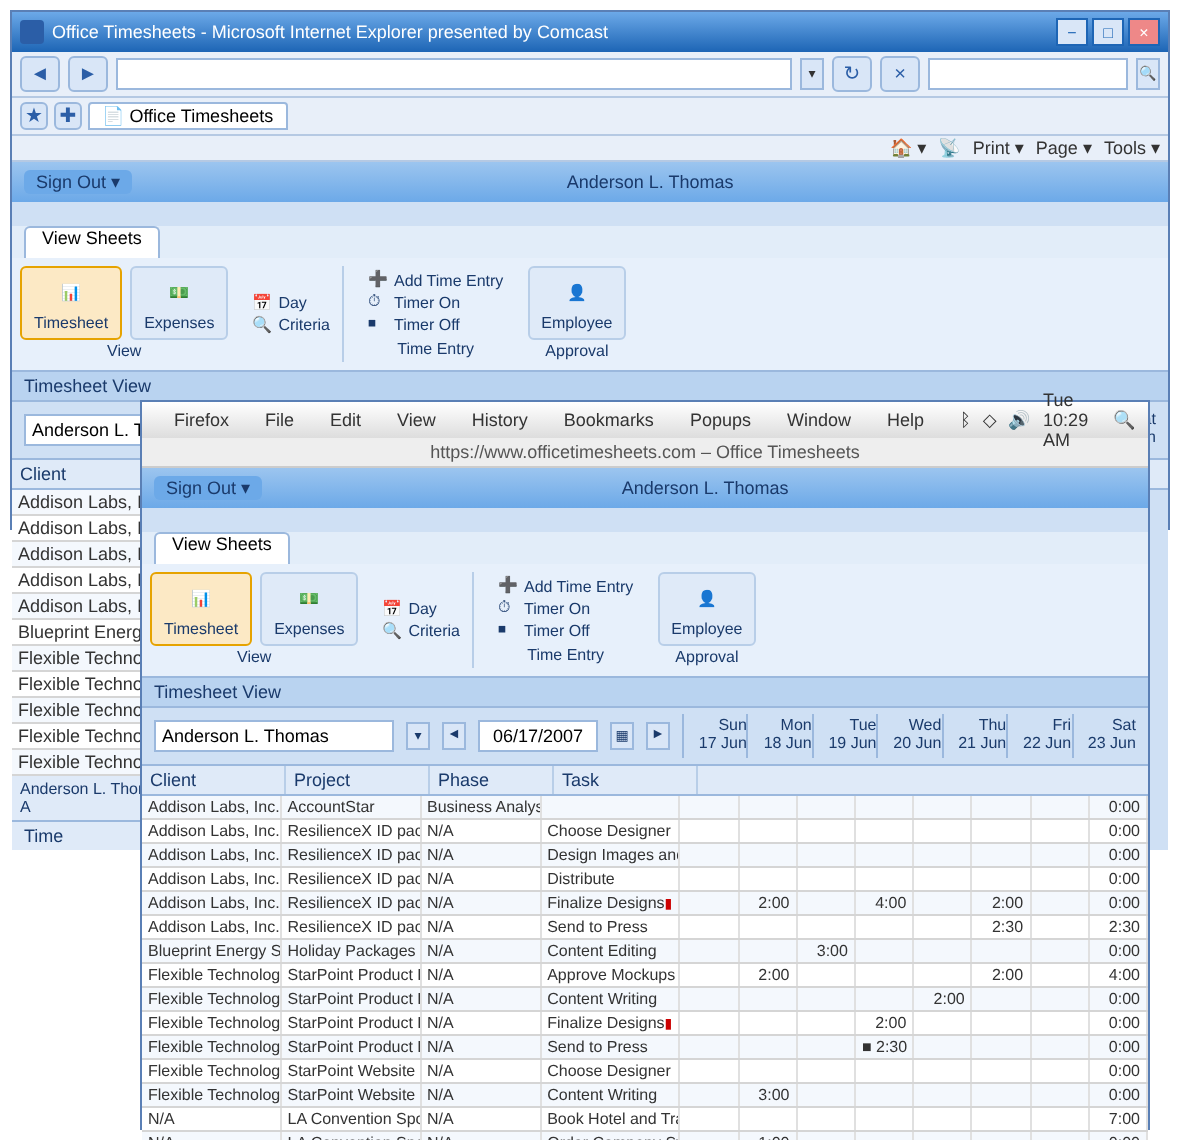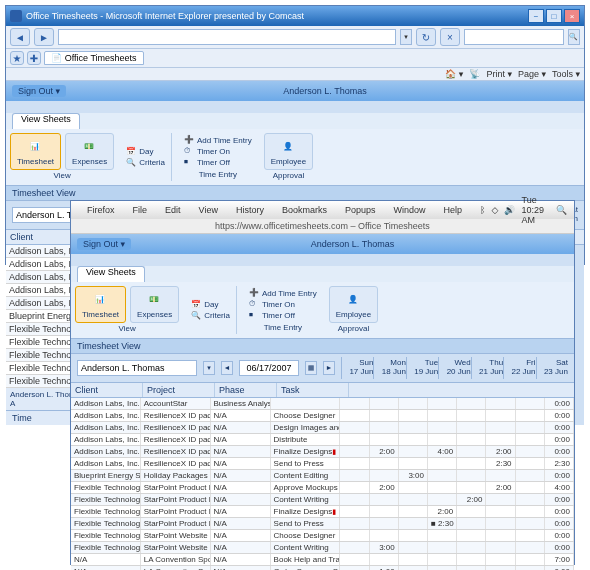--- a/index.html
+++ b/index.html
@@ -515,21 +515,21 @@
           <div class="gc-d"></div>
           <div class="gc-d"></div>
           <div class="gc-d"></div>
           <div class="gc-d"></div>
           <div class="gc-t">0:00</div>
         </div>
         <div class="grow">
           <div class="gc-cl">N/A</div>
           <div class="gc-pr">LA Convention Spon</div>
           <div class="gc-ph">N/A</div>
-          <div class="gc-tk">Book Help and Tra</div>
+          <div class="gc-tk">Book Hotel and Tra</div>
           <div class="gc-d"></div>
           <div class="gc-d"></div>
           <div class="gc-d"></div>
           <div class="gc-d"></div>
           <div class="gc-d"></div>
           <div class="gc-d"></div>
           <div class="gc-d"></div>
           <div class="gc-t">7:00</div>
         </div>
         <div class="grow">

